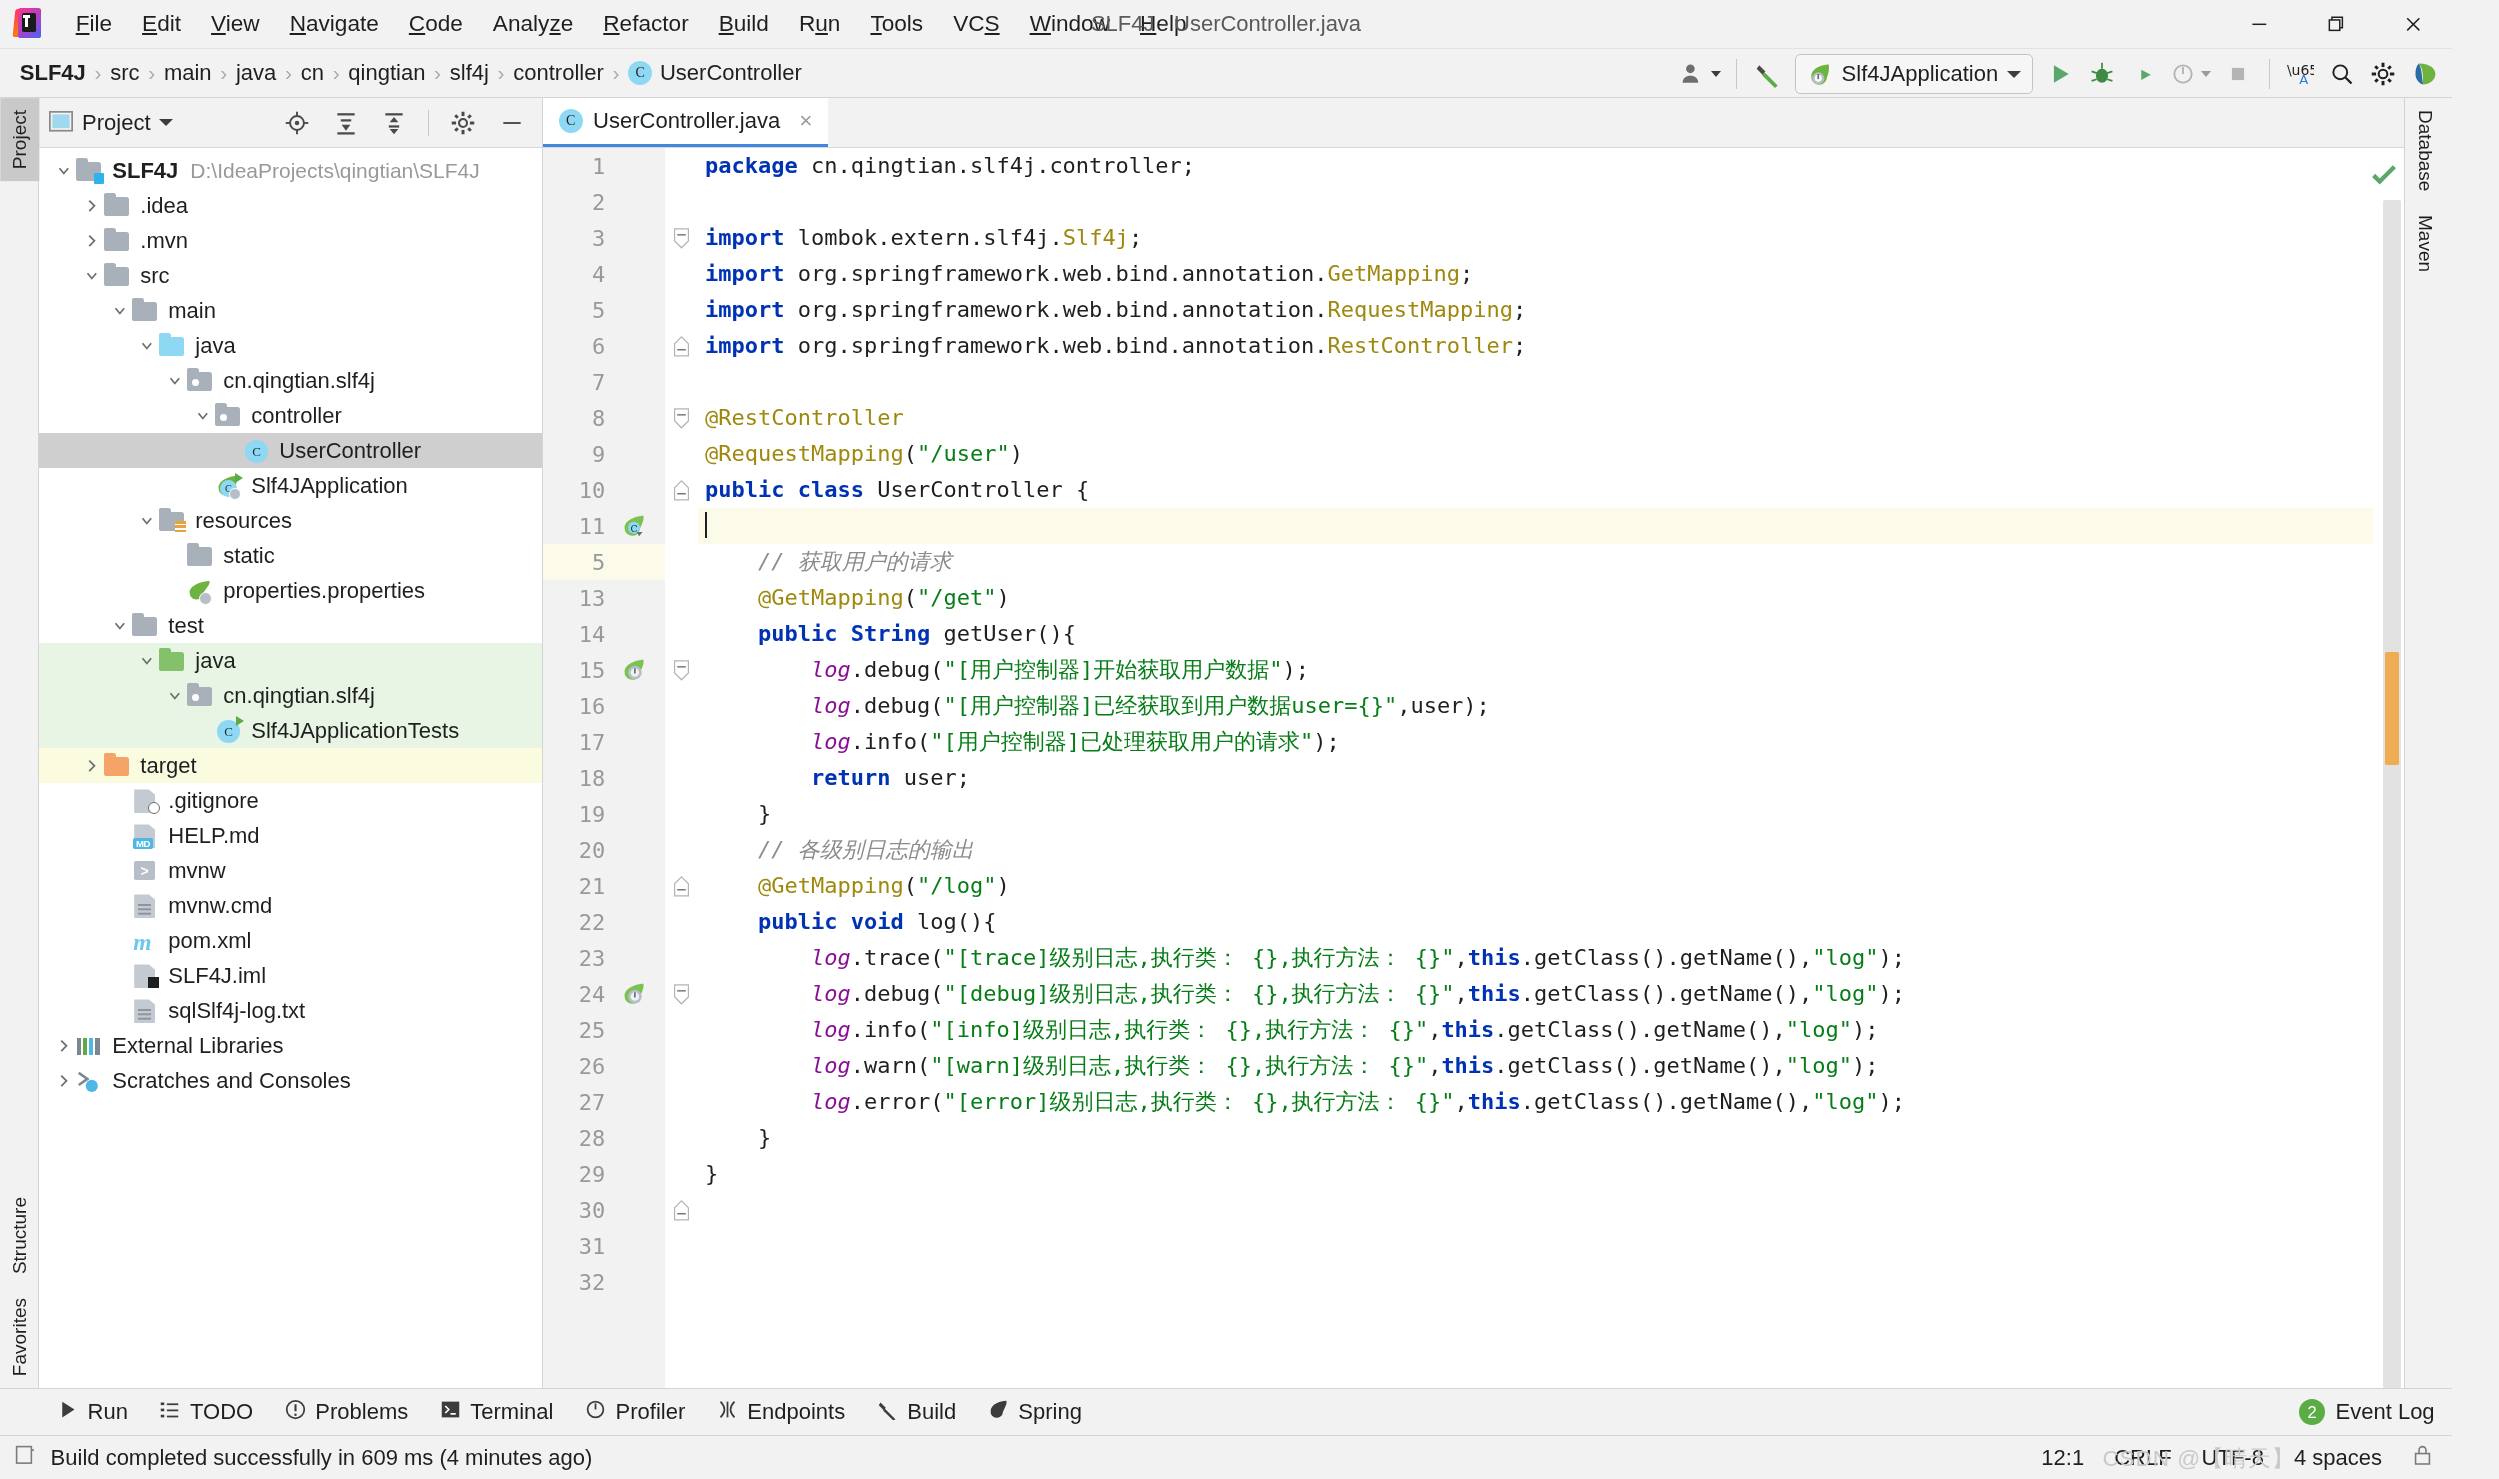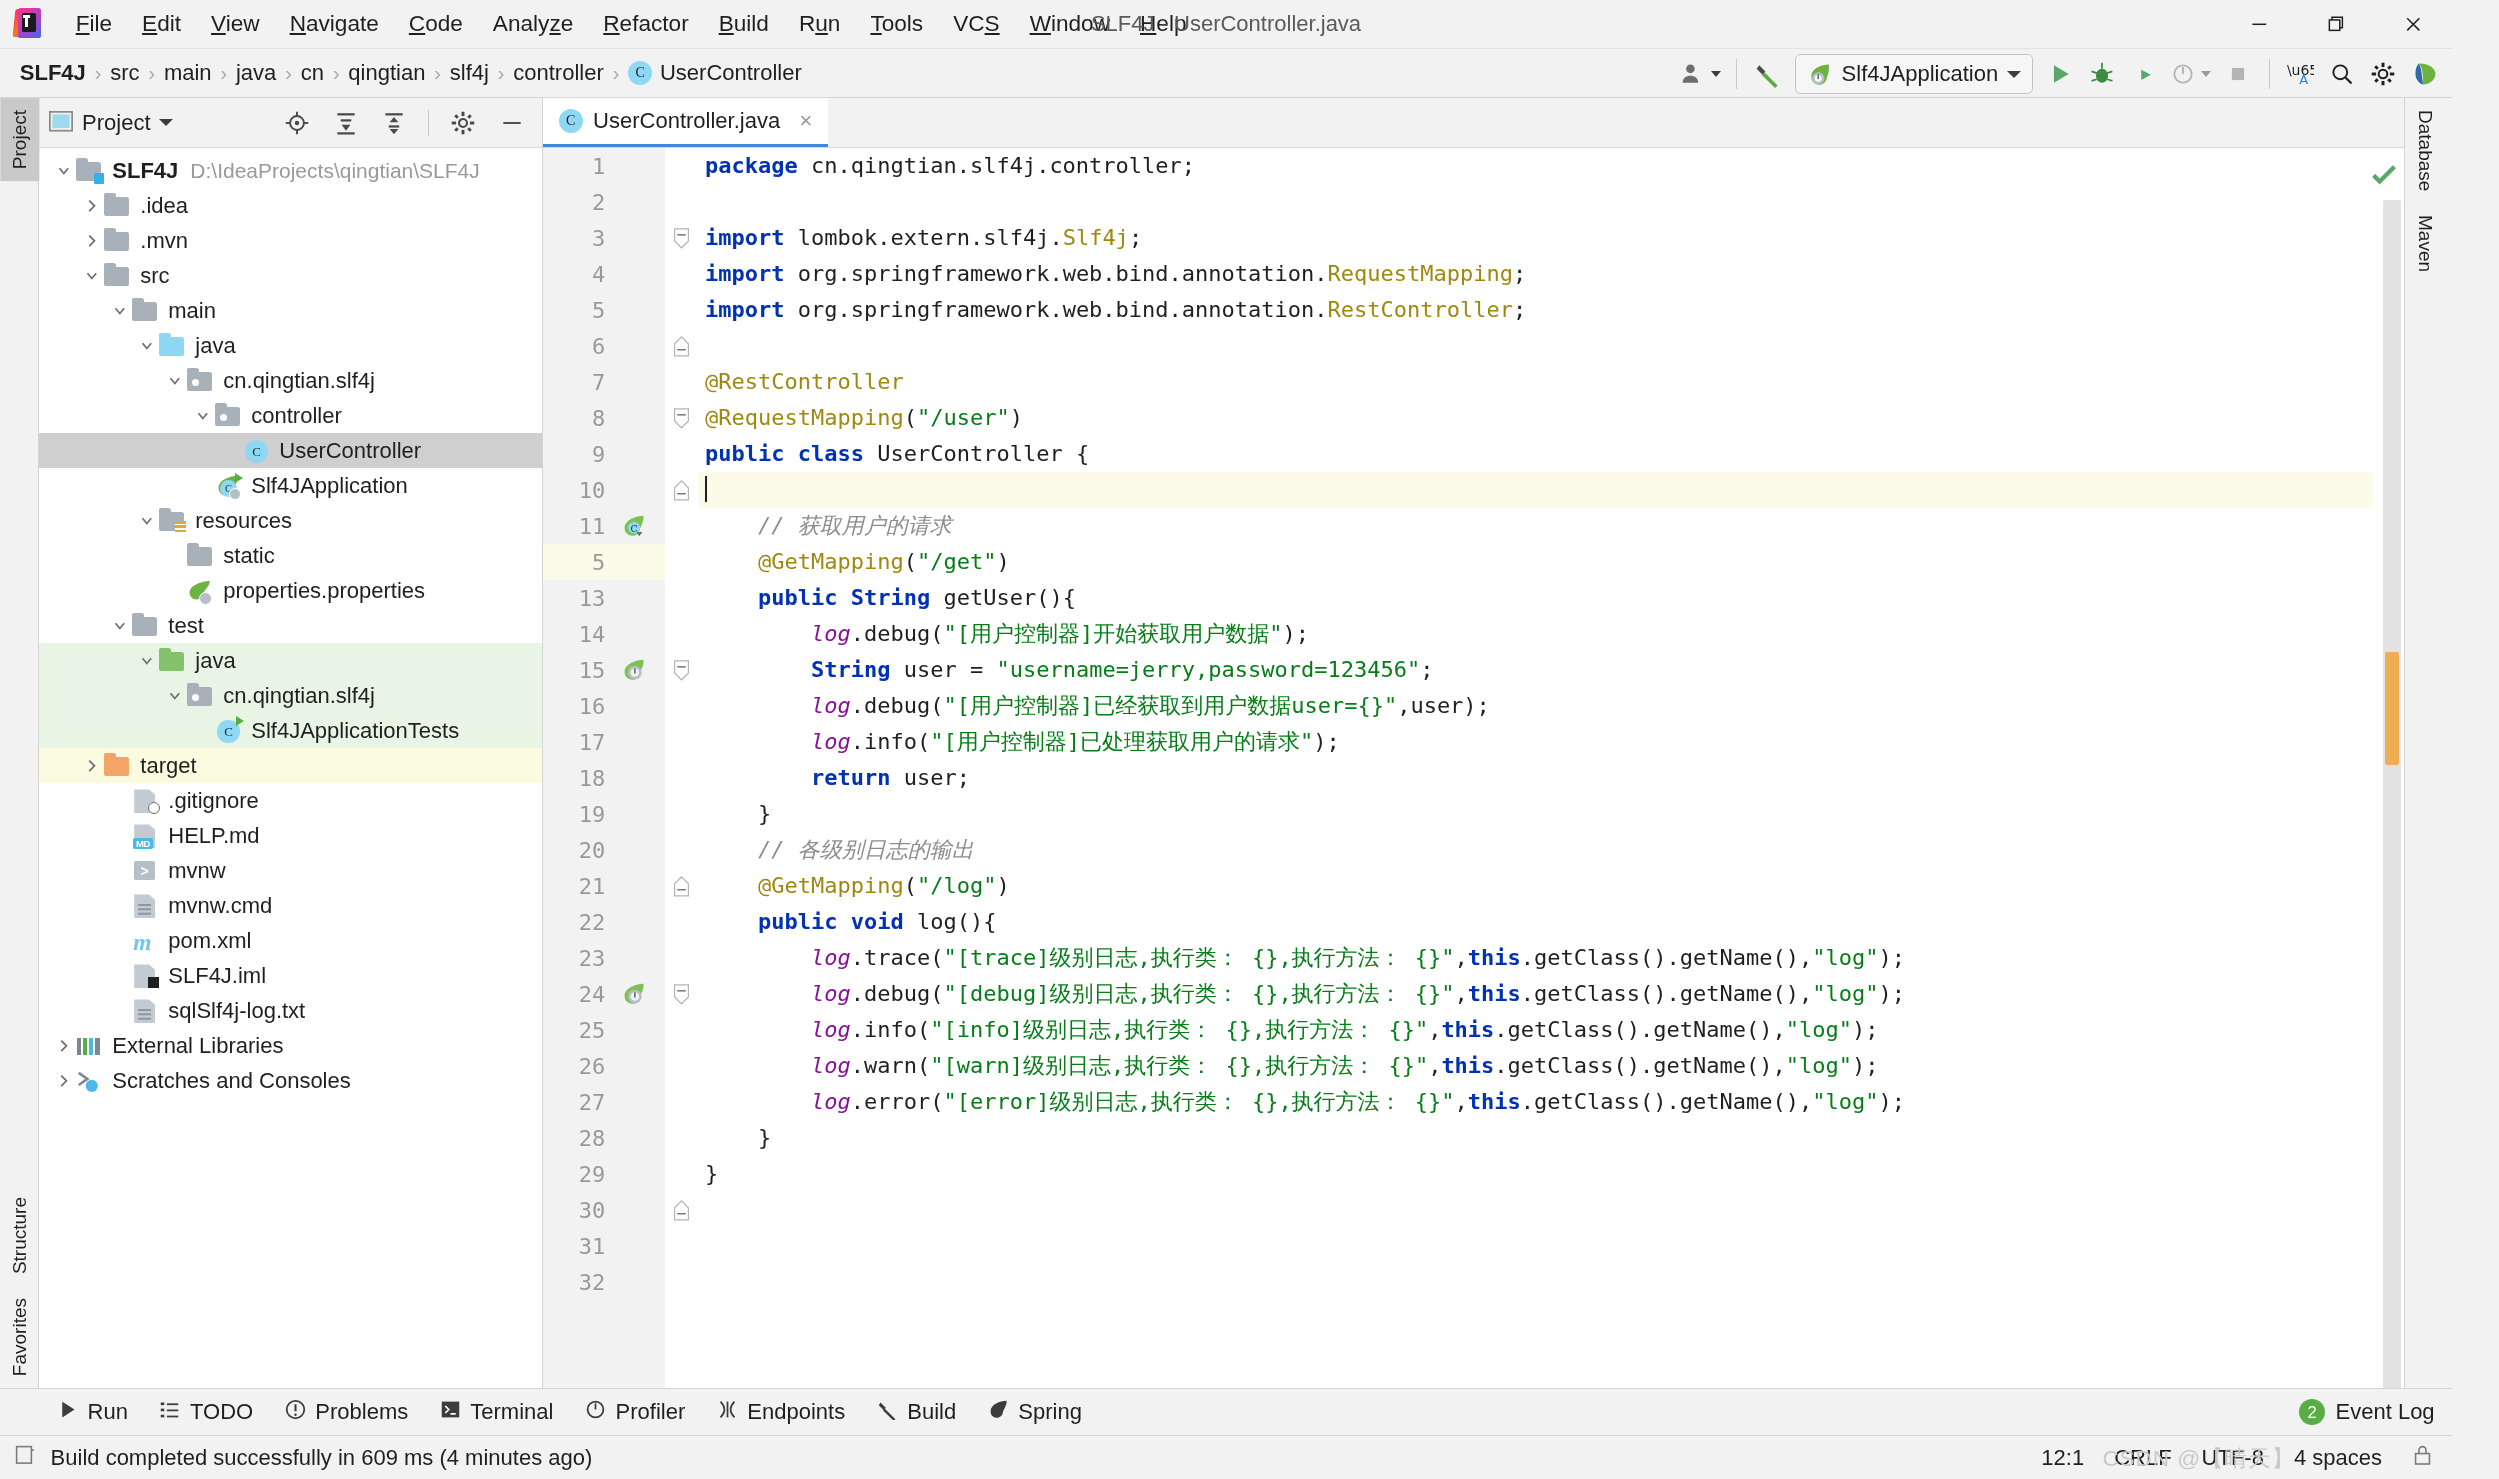--- a/index.html
+++ b/index.html
@@ -1033,20 +1033,23 @@
             <div class="ln-row">
               <span class="codeline"><span class="kw">package</span> cn.qingtian.slf4j.controller;</span>
             </div>
             <div class="ln-row">
               <span class="codeline">&nbsp;</span>
             </div>
             <div class="ln-row">
               <span class="codeline"><span class="kw">import</span> lombok.extern.slf4j.<span class="ann">Slf4j</span>;</span>
             </div>
             <div class="ln-row">
+              <span class="codeline"><span class="kw">import</span> org.springframework.web.bind.annotation.<span class="ann">GetMapping</span>;</span>
+            </div>
+            <div class="ln-row">
               <span class="codeline"><span class="kw">import</span> org.springframework.web.bind.annotation.<span class="ann">RequestMapping</span>;</span>
             </div>
             <div class="ln-row">
               <span class="codeline"><span class="kw">import</span> org.springframework.web.bind.annotation.<span class="ann">RestController</span>;</span>
             </div>
             <div class="ln-row">
               <span class="codeline">&nbsp;</span>
             </div>
             <div class="ln-row">
               <span class="codeline"><span class="ann">@RestController</span></span>
@@ -1064,23 +1067,20 @@
               <span class="codeline"><span class="cm">    // 获取用户的请求</span></span>
             </div>
             <div class="ln-row">
               <span class="codeline">    <span class="ann">@GetMapping</span>(<span class="str">"/get"</span>)</span>
             </div>
             <div class="ln-row">
               <span class="codeline">    <span class="kw">public</span> <span class="kw">String</span> getUser(){</span>
             </div>
             <div class="ln-row">
               <span class="codeline">        <span class="fld">log</span>.debug(<span class="str">"[用户控制器]开始获取用户数据"</span>);</span>
-            </div>
-            <div class="ln-row">
-              <span class="codeline">        <span class="kw">String</span> user = <span class="str">"username=jerry,password=123456"</span>;</span>
             </div>
             <div class="ln-row">
               <span class="codeline">        <span class="fld">log</span>.debug(<span class="str">"[用户控制器]已经获取到用户数据user={}"</span>,user);</span>
             </div>
             <div class="ln-row">
               <span class="codeline">        <span class="fld">log</span>.info(<span class="str">"[用户控制器]已处理获取用户的请求"</span>);</span>
             </div>
             <div class="ln-row">
               <span class="codeline">        <span class="kw">return</span> user;</span>
             </div>

